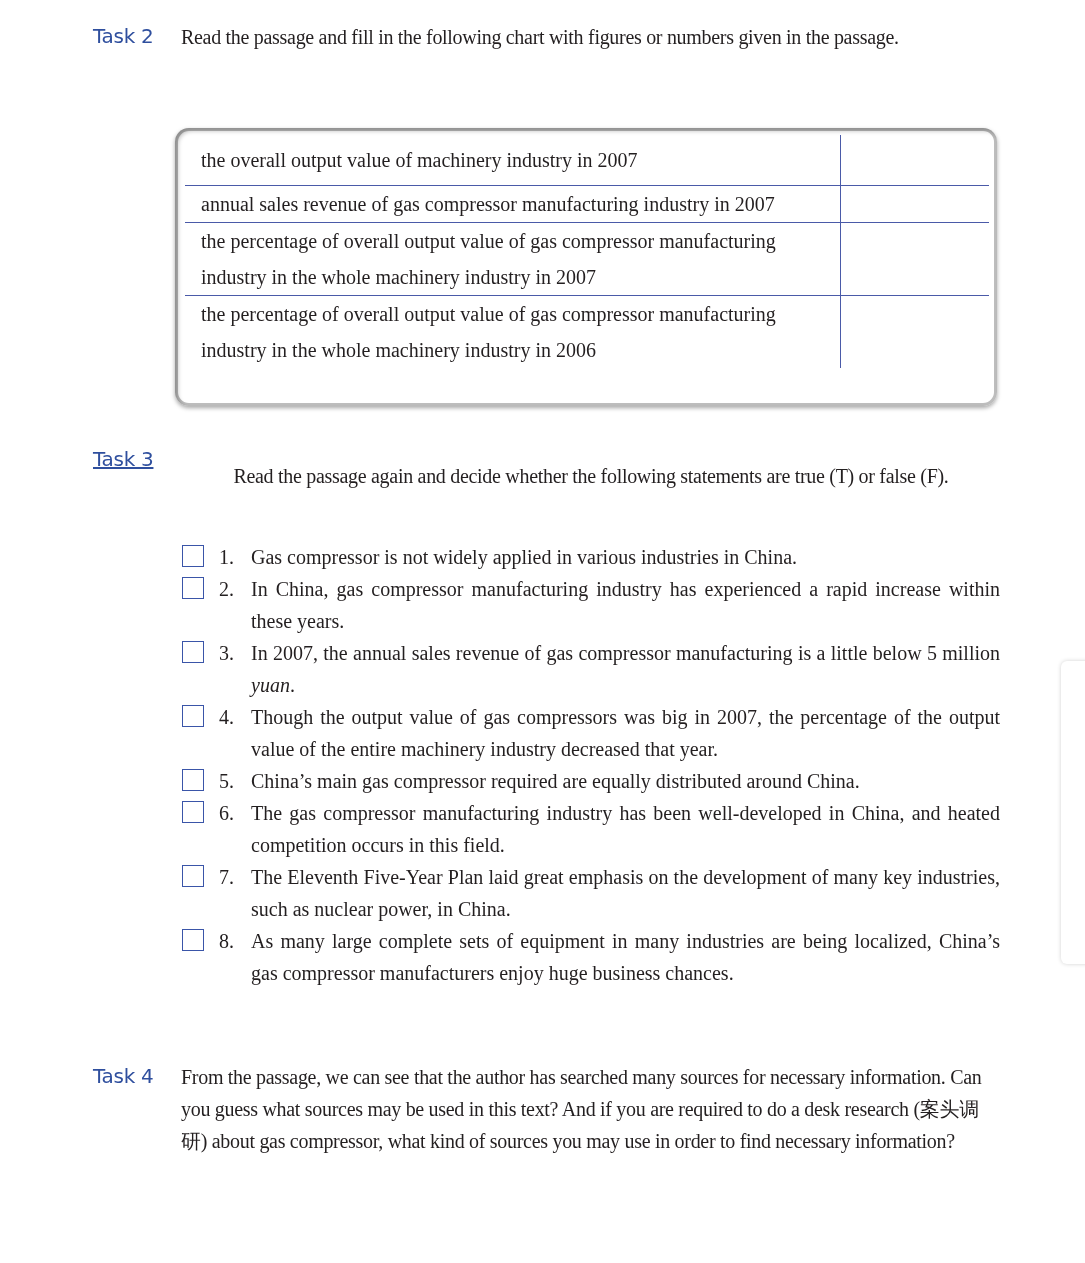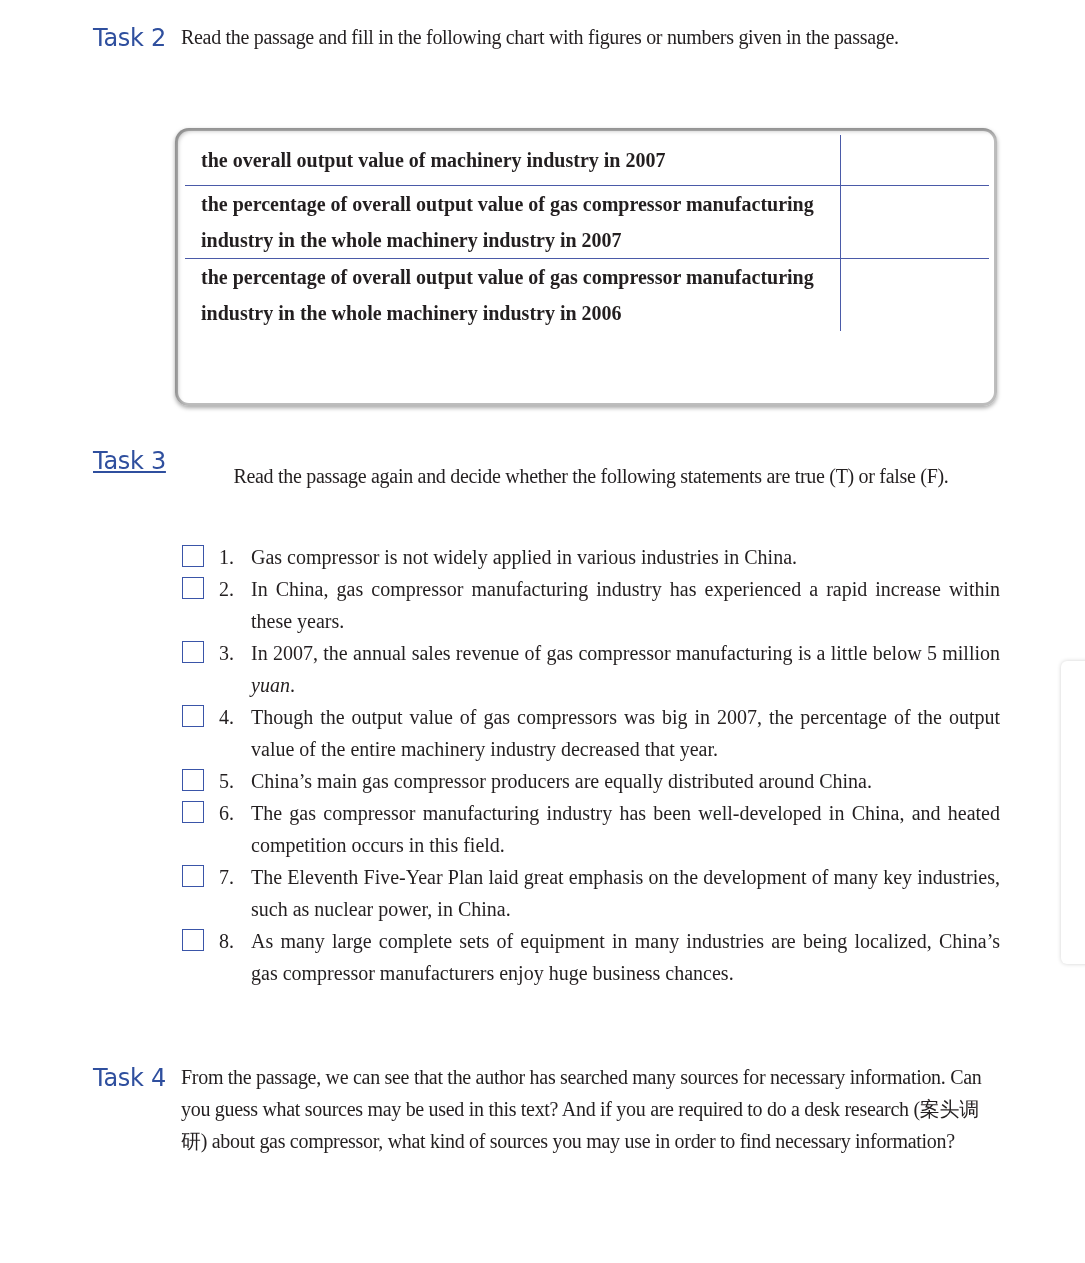--- a/index.html
+++ b/index.html
@@ -1,27 +1,27 @@
 <!DOCTYPE html>
 <html><head>
 <meta charset="utf-8">
 <style>
   html, body { margin:0; padding:0; background:#ffffff; }
   body { width:1085px; height:1263px; position:relative; overflow:hidden; color:#231f20; }
-  .task-label { position:absolute; left:93px; font-family:"DejaVu Sans", sans-serif; font-size:24px; color:#2f4f9e; letter-spacing:-0.3px; }
+  .task-label { position:absolute; left:93px; font-family:"DejaVu Sans", sans-serif; font-size:20px; color:#2f4f9e; letter-spacing:-0.3px; }
   .task-text { position:absolute; left:181px; width:820px; font-family:Liberation Serif, serif; font-size:20px; line-height:32px; color:#231f20; letter-spacing:-0.3px; }
 
   
   .table-frame { position:absolute; left:175px; top:128px; width:822px; height:278px;
     border-radius:14px; box-shadow: 0 0 0 3px #bdbdbd inset, 0 2px 4px rgba(0,0,0,0.35); background:#fff; }
   .table-frame::after { content:""; position:absolute; left:0; top:0; right:0; bottom:0; border-radius:14px;
     box-shadow: inset 3px 3px 4px rgba(0,0,0,0.25); pointer-events:none; }
   table.fill { position:absolute; left:185px; top:135px; width:804px; border-collapse:collapse;
     font-family:"Liberation Serif", serif; font-size:20px; color:#231f20; }
-  table.fill td { border-bottom:1px solid #4a5aa8; padding:0 0 0 16px; vertical-align:top;font-weight:bold; }
+  table.fill td { border-bottom:1px solid #4a5aa8; padding:0 0 0 16px; vertical-align:top; }
   table.fill td.label { width:640px; }
   table.fill td.answer { border-left:1px solid #4a5aa8; width:148px; padding:0; }
   table.fill tr:last-child td { border-bottom:none; }
   table.fill tr.single td { height:36px; line-height:36px; }
   table.fill tr.double td.label { height:72px; line-height:36px; }
   table.fill tr:first-child td { height:43px; line-height:50px; }
 
   
   .stmt { position:absolute; left:182px; width:820px; font-family:"Liberation Serif", serif; font-size:20px; line-height:32px; color:#231f20; }
   .stmt .cb { position:absolute; left:0; top:4px; width:22px; height:22px; border:1.5px solid #3a55a8; box-sizing:border-box; background:#fff; cursor:pointer; }
@@ -37,20 +37,24 @@
 <body>
 
 <div class="task-label" style="top:24px;">Task 2</div>
 <div class="task-text" style="top:21px;">Read the passage and fill in the following chart with figures or numbers given in the passage.</div>
 
 <div class="table-frame"></div>
 <table class="fill">
   <tbody>
       <tr class="single">
     <td class="label">the overall output value of machinery industry in 2007</td>
+    <td class="answer"></td>
+  </tr>
+  <tr class="single">
+    <td class="label">annual sales revenue of gas compressor manufacturing industry in 2007</td>
     <td class="answer"></td>
   </tr>
   <tr class="double">
     <td class="label">
       <div>the percentage of overall output value of gas compressor manufacturing</div>
       <div>industry in the whole machinery industry in 2007</div>
     </td>
     <td class="answer"></td>
   </tr>
   <tr class="double">
@@ -82,21 +86,21 @@
   <span class="txt multi"><span>In 2007, the annual sales revenue of gas compressor manufacturing is a little below 5 million </span><i>yuan</i><span>.</span></span>
 </div>
 <div class="stmt" style="top:701px;height:64px;">
   <span class="cb"></span>
   <span class="num">4.</span>
   <span class="txt multi">Though the output value of gas compressors was big in 2007, the percentage of the output value of the entire machinery industry decreased that year.</span>
 </div>
 <div class="stmt" style="top:765px;height:32px;">
   <span class="cb"></span>
   <span class="num">5.</span>
-  <span class="txt single">China’s main gas compressor producers are equally distributed around China.</span>
+  <span class="txt single">China’s main gas compressor required are equally distributed around China.</span>
 </div>
 <div class="stmt" style="top:797px;height:64px;">
   <span class="cb"></span>
   <span class="num">6.</span>
   <span class="txt multi">The gas compressor manufacturing industry has been well-developed in China, and heated competition occurs in this field.</span>
 </div>
 <div class="stmt" style="top:861px;height:64px;">
   <span class="cb"></span>
   <span class="num">7.</span>
   <span class="txt multi">The Eleventh Five-Year Plan laid great emphasis on the development of many key industries, such as nuclear power, in China.</span>

